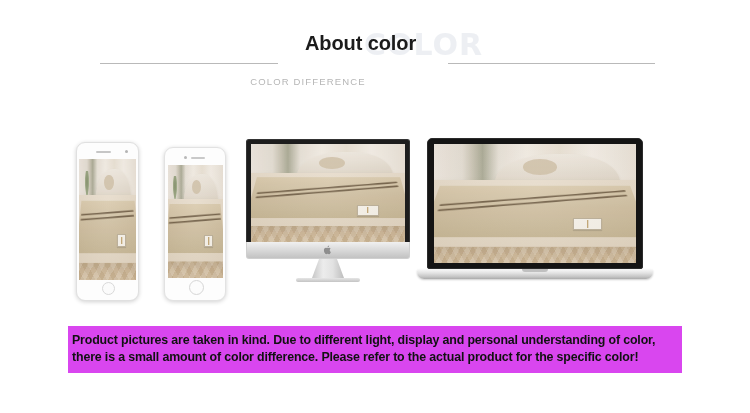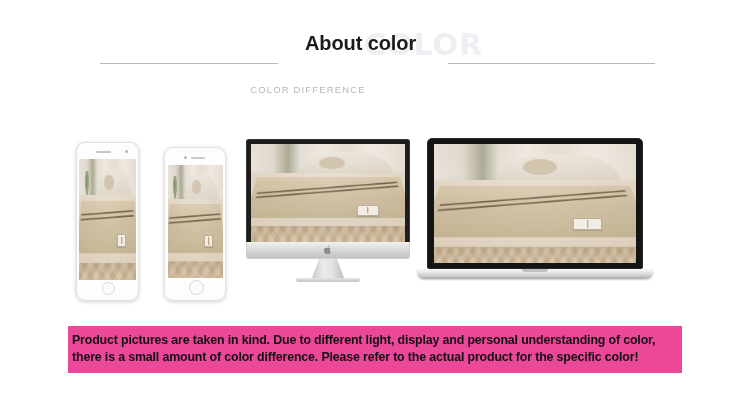--- a/index.html
+++ b/index.html
@@ -64,21 +64,21 @@
     margin-left: -8px;
     font-size: 20px;
     font-weight: 700;
     line-height: 20px;
     color: #1b1b1b;
     letter-spacing: -0.1px;
   }
   .subtitle {
     position: absolute;
     left: 0;
-    top: 84px;
+    top: 76px;
     width: 616px;
     text-align: center;
     font-size: 9.5px;
     letter-spacing: 1.15px;
     color: #b6b6b6;
   }
 
   
   .stage {
     position: absolute;
@@ -364,21 +364,21 @@
     margin-left: -13px;
     border-radius: 0 0 4px 4px;
     background: #c0c0c0;
   }
 
   
   .footer {
     position: absolute;
     left: 68px; top: 326px;
     width: 614px;
-    background: #ec4899;
+    background: #d946ef;
     padding: 6px 4px 8px 4px;
     box-sizing: border-box;
   }
   .footer p {
     margin: 0;
     font-size: 12.4px;
     font-weight: 700;
     line-height: 16.5px;
     color: #111111;
     letter-spacing: -0.15px;

